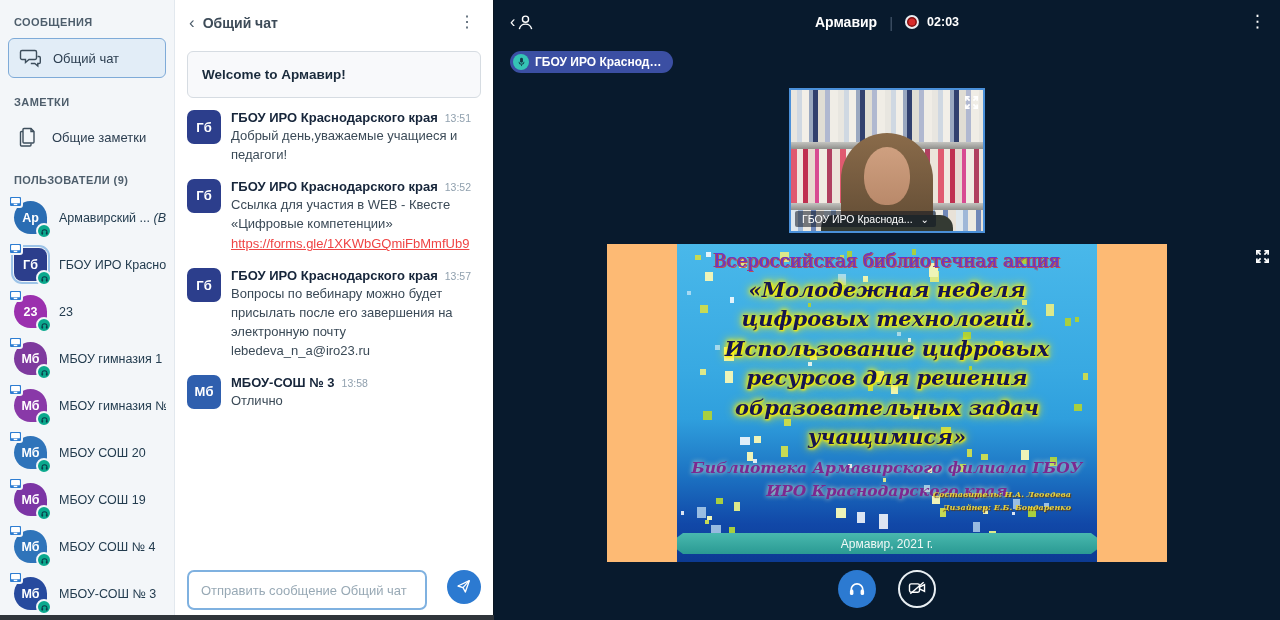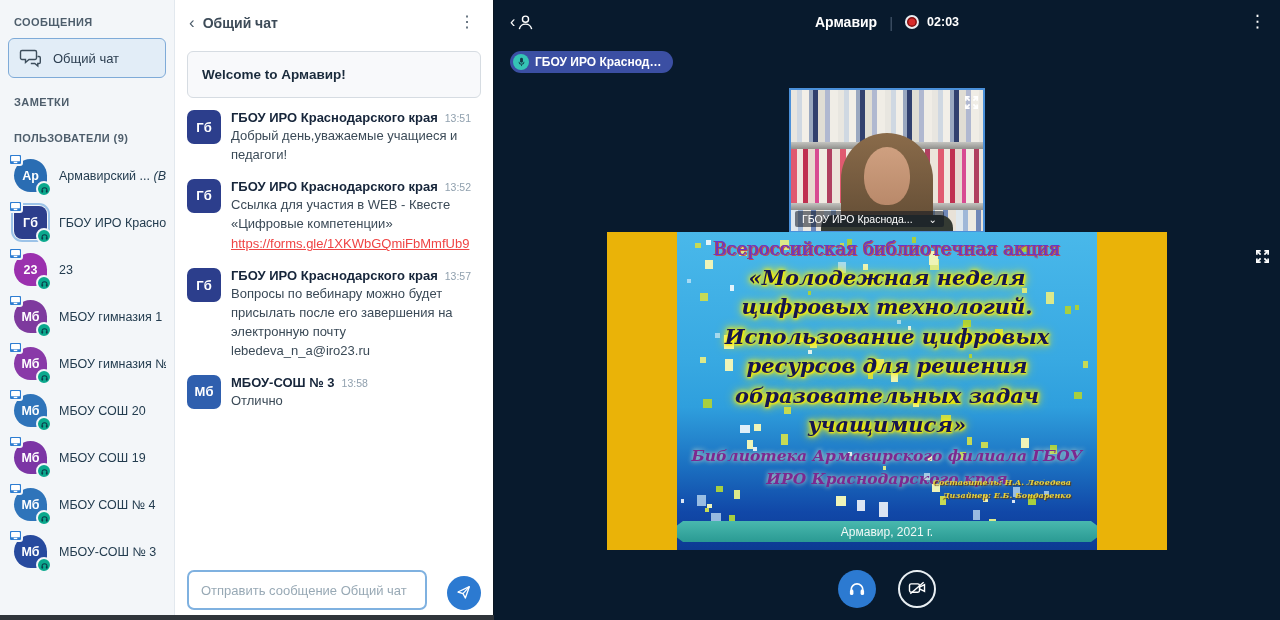--- a/index.html
+++ b/index.html
@@ -39,21 +39,21 @@
   .welcome-box b { font-weight:800; }
   .msg-scroll { flex:1; overflow:hidden; padding:8px 14px 0 12px; }
   .msg { display:flex; gap:10px; margin-bottom:14px; }
   .msg-avatar { width:34px; height:34px; border-radius:7px; flex:none; color:#fff; font-size:13px; font-weight:bold; display:flex; align-items:center; justify-content:center; }
   .msg-body { flex:1; min-width:0; }
   .msg-headline { display:flex; align-items:baseline; gap:7px; }
   .msg-sender { font-size:13px; font-weight:bold; color:#16253a; white-space:nowrap; }
   .msg-time { font-size:10.5px; color:#90a0ae; }
   .msg-line { font-size:13px; color:#3b4a57; line-height:1.45; margin-top:2px; }
   .msg-line.link { color:#ef4444; text-decoration:underline; cursor:pointer; word-break:break-all; }
-  .chat-input-row { position:absolute; left:0; right:0; bottom:10px; display:flex; align-items:flex-end; gap:20px; padding:0 12px; }
+  .chat-input-row { position:absolute; left:0; right:0; bottom:10px; display:flex; align-items:flex-start; gap:20px; padding:0 12px; }
   .chat-input { flex:1; height:40px; border:2px solid #7fb1e0; border-radius:7px; padding:0 12px; font-size:13px; color:#3b4a57; font-family:"Liberation Sans",sans-serif; outline:none; }
   .chat-input::placeholder { color:#98a9b5; }
   .send-btn { width:34px; height:34px; border-radius:50%; background:#2c7ad1; border:none; cursor:pointer; display:flex; align-items:center; justify-content:center; flex:none; }
   .send-btn svg { width:16px; height:16px; }
 
   
   .main { flex:1; position:relative; background:#081a2d; height:100%; }
   .topbar { height:44px; display:flex; align-items:center; padding:0 16px; position:relative; }
   .hide-users { display:flex; align-items:center; color:#fff; cursor:pointer; gap:1px; }
   .hide-users .chev { font-size:16px; line-height:1; }
@@ -77,27 +77,27 @@
   .books-top { position:absolute; left:0; right:0; top:0; height:52px;
      background:repeating-linear-gradient(90deg,#e8e6e0 0 6px,#cfd8e2 6px 11px,#f2efe8 11px 18px,#9aa8c0 18px 22px,#31406e 22px 27px,#e0ddd4 27px 34px,#b0b8d0 34px 39px,#f0ede6 39px 47px); }
   .shelf-board { position:absolute; left:0; right:0; height:7px; background:linear-gradient(#c4c4c0,#8f8f8b); }
   .books-bottom { position:absolute; left:0; right:0; top:59px; height:54px;
      background:repeating-linear-gradient(90deg,#e05a70 0 6px,#f0e8e0 6px 12px,#c03050 12px 17px,#e8d8d0 17px 24px,#d84a92 24px 28px,#f0ece4 28px 36px,#b04060 36px 41px,#ece4da 41px 49px); }
   .books-lower { position:absolute; left:0; right:0; top:120px; height:25px;
      background:repeating-linear-gradient(90deg,#dfe8ee 0 7px,#9fb8d8 7px 12px,#edeae2 12px 20px,#7088b8 20px 25px,#e8e2d8 25px 33px); }
   .person-hair { position:absolute; left:50%; transform:translateX(-50%); bottom:-6px; width:92px; height:104px; background:linear-gradient(#8a6b4a,#5f4a33); border-radius:46px 46px 20px 20px; }
   .person-face { position:absolute; left:50%; transform:translateX(-50%); top:14px; width:46px; height:58px; background:linear-gradient(#cfa080,#b9896a); border-radius:50% 50% 46% 46%; }
   .person-shoulders { position:absolute; left:50%; transform:translateX(-50%); bottom:-10px; width:132px; height:26px; background:#343a33; border-radius:13px 13px 0 0; }
-  .cam-label { position:absolute; left:4px; bottom:4px; background:rgba(15,22,34,.55); color:#fff; font-size:10.5px; padding:2px 7px; border-radius:2px; display:flex; align-items:center; gap:16px; }
+  .cam-label { position:absolute; left:4px; bottom:4px; background:rgba(15,22,34,.55); color:#fff; font-size:10.5px; padding:2px 7px; border-radius:2px; display:flex; align-items:center; gap:8px; }
   .cam-label .chev-down { font-size:10px; line-height:.5; }
   .cam-fs { position:absolute; right:3px; top:3px; width:18px; height:18px; display:flex; align-items:center; justify-content:center; cursor:pointer; }
   .cam-fs svg, .pres-fs svg { width:15px; height:15px; }
 
   
-  .pres-black { position:absolute; left:50%; transform:translateX(-50%); top:232px; width:560px; height:318px; background:#eab308; }
+  .pres-black { position:absolute; left:50%; transform:translateX(-50%); top:244px; width:560px; height:318px; background:#fdba74; }
   .slide { position:absolute; left:50%; transform:translateX(-50%); top:0; width:420px; height:318px; overflow:hidden;
      background:linear-gradient(#49b8ea 0%, #38a9e2 40%, #2f9fdd 55%, #1b6fc0 74%, #1148a8 88%, #0c3a92 100%); }
   .squares { position:absolute; inset:0; }
   .squares div { position:absolute; }
   .slide-content { position:absolute; inset:0; text-align:center; font-family:"DejaVu Serif", serif; }
   .slide-topline { margin-top:6px; font-size:18px; color:#6a35c8; text-shadow:1px 1px 0 #c05050, -1px 0 0 #b04848; }
   .slide-title { margin:4px 10px 0 10px; font-size:21px; line-height:1.4; font-style:italic; font-weight:bold; color:#161650;
      text-shadow:0 0 4px #fff700, 0 0 7px #ffee00, 0 0 12px #ffe800, 1px 1px 2px #ffe800; }
   .slide-sub { margin:6px 14px 0 14px; font-size:15.5px; line-height:1.45; font-style:italic; font-weight:bold; color:#7c2890; text-shadow:0 0 5px rgba(255,250,200,.9); }
   .slide-credits { position:absolute; right:26px; top:244px; text-align:right; font-size:8px; font-style:italic; font-weight:bold; color:#e8d23c; text-shadow:1px 1px 1px #5a3a10; line-height:1.6; }
@@ -123,20 +123,30 @@
     <div class="nav-item selected">
       <span class="nav-icon">
         <svg viewBox="0 0 24 22" fill="none" stroke="#3d4e5c" stroke-width="1.4">
           <path d="M2 3.5h13a1.5 1.5 0 0 1 1.5 1.5v6a1.5 1.5 0 0 1-1.5 1.5H9l-3.5 3v-3H2A1.5 1.5 0 0 1 .5 11V5A1.5 1.5 0 0 1 2 3.5z" transform="translate(2 0)"></path>
           <path d="M19.5 9.5h1.5a1.3 1.3 0 0 1 1.3 1.3v4.4a1.3 1.3 0 0 1-1.3 1.3h-1.2v2.5l-3-2.5h-4"></path>
         </svg>
       </span>
       <span>Общий чат</span>
     </div>
     <div class="sec-head">ЗАМЕТКИ</div>
+    <div class="nav-item">
+      <span class="nav-icon">
+        <svg viewBox="0 0 24 22" fill="none" stroke="#3d4e5c" stroke-width="1.4">
+          <path d="M7 2.5h7l3 3V16a1 1 0 0 1-1 1H7a1 1 0 0 1-1-1V3.5a1 1 0 0 1 1-1z"></path>
+          <path d="M6 5.5H4.5a1 1 0 0 0-1 1V19a1 1 0 0 0 1 1H13a1 1 0 0 0 1-1v-1.5"></path>
+          <path d="M14 2.5v3h3"></path>
+        </svg>
+      </span>
+      <span>Общие заметки</span>
+    </div>
     <div class="sec-head">ПОЛЬЗОВАТЕЛИ (9)</div>
     <div id="user-list">
   <div class="user-row">
     <div class="avatar">
       <span class="shape" style="background: rgb(42, 109, 179);">
               <span class="av-init">Ар</span>
             </span>
       <span class="badge-monitor" hidden="">
         <svg viewBox="0 0 10 9" fill="#fff">
                 <rect x="0" y="0" width="10" height="6" rx="1"></rect>

